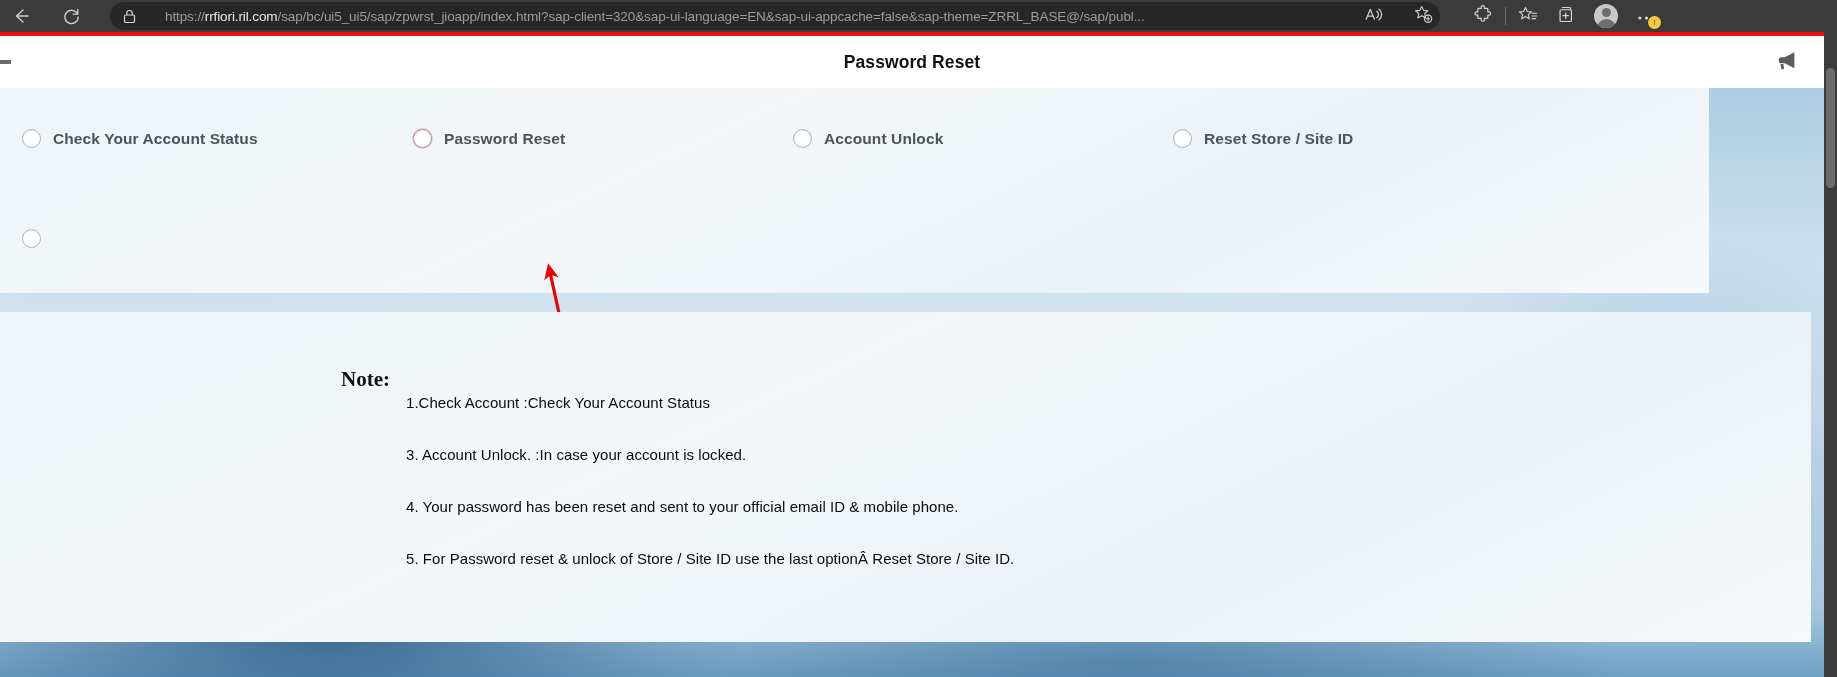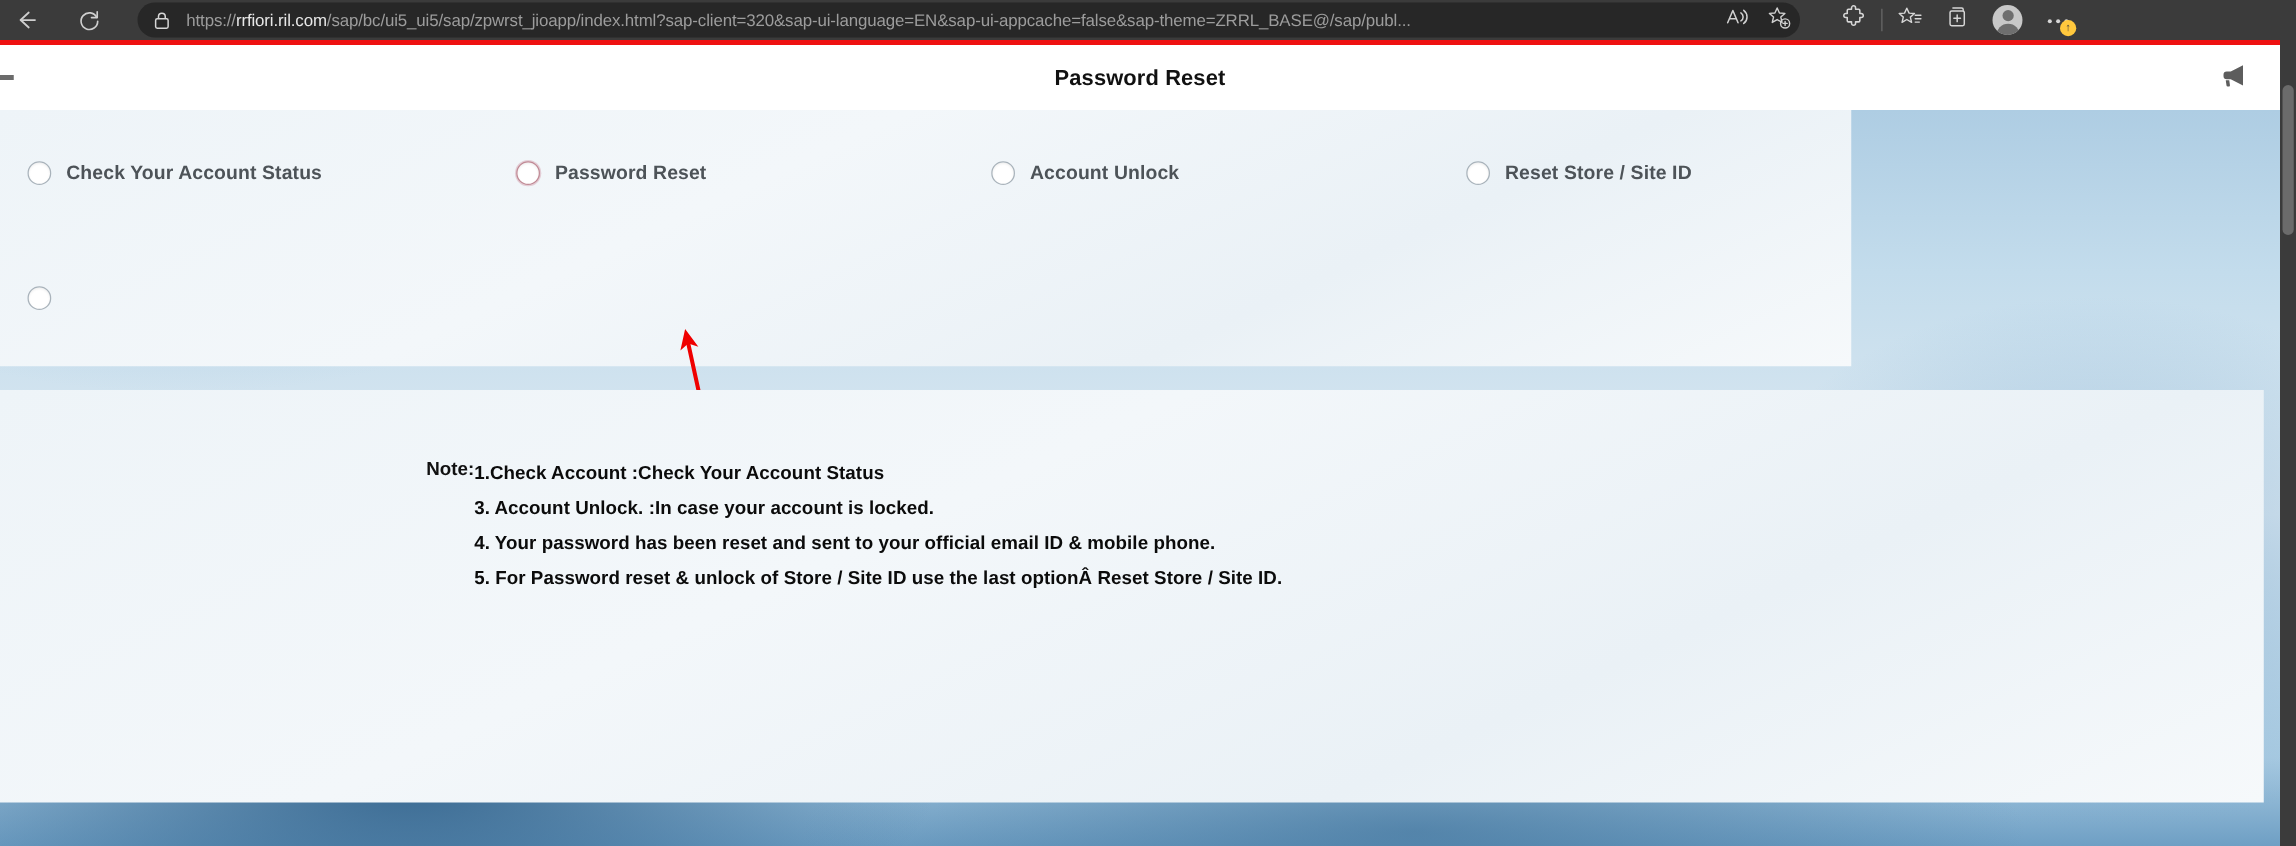--- a/index.html
+++ b/index.html
@@ -27,20 +27,21 @@
   .nav-btn svg { display: block; }
 
   .omnibox {
     margin-left: 22px;
     height: 28px; width: 1330px;
     background: #272727;
     border-radius: 14px;
     display: flex; align-items: center;
     flex: none;
     overflow: hidden;
+    gap: 16px;
   }
   .lock-ico {
     width: 30px; flex: none;
     display: flex; align-items: center; justify-content: center;
     color: #d6d6d6; margin-left: 4px;
   }
   .url-text {
     font-size: 13.5px;
     color: #9c9c9c;
     white-space: nowrap;
@@ -134,21 +135,21 @@
       radial-gradient(ellipse 420px 300px at 92% 62%, rgba(120,168,205,0.55), rgba(120,168,205,0) 72%),
       radial-gradient(ellipse 500px 240px at 8% 10%, rgba(150,190,220,0.5), rgba(150,190,220,0) 70%),
       linear-gradient(180deg, #aecde3 0%, #c3dcec 22%, #dfeaf2 55%, #a9cbe2 88%, #6e9fc4 100%);
   }
 
   .panel {
     position: absolute;
     background: linear-gradient(155deg, #eef4f8 0%, #f3f7fa 38%, #eaf1f6 70%, #f6f9fb 100%);
   }
   .panel-top {
-    left: 0; top: 0; width: 1481px; height: 205px;
+    left: 0; top: 0; width: 1709px; height: 205px;
   }
   .panel-bottom {
     left: 0; top: 224px; width: 1811px; height: 330px;
   }
   .radio-opt {
     position: absolute;
     display: flex; align-items: center;
   }
   .radio-circle {
     width: 19px; height: 19px; border-radius: 50%;
@@ -175,32 +176,35 @@
     width: 70px; height: 110px;
     pointer-events: none;
   }
 
   
   .note-wrap {
     position: absolute; left: 401px; top: 365px;
     display: flex; align-items: flex-start;
   }
   .note-label {
-    font-size: 15px; font-weight: bold; color: #111;
+    font-size: 21px; font-weight: bold; color: #111;
+    margin-right: 16px;
     padding-top: 2px;
     white-space: nowrap;
+    font-family: Liberation Serif, serif;
   }
   .note-lines {
     display: flex; flex-direction: column;
   }
   .note-line {
-    font-size: 15px; font-weight: bold; color: #0b0b0b;
+    font-size: 15px; font-weight: normal; color: #0b0b0b;
     line-height: 28px;
     white-space: nowrap;
     letter-spacing: 0.05px;
+    margin-top: 24px;
   }
 
   
   .scroll-gutter {
     position: absolute; right: 0; top: 32px;
     width: 13px; height: 645px;
     background: #3b3b3b;
   }
   .scroll-thumb {
     position: absolute; right: 2px; top: 36px;

